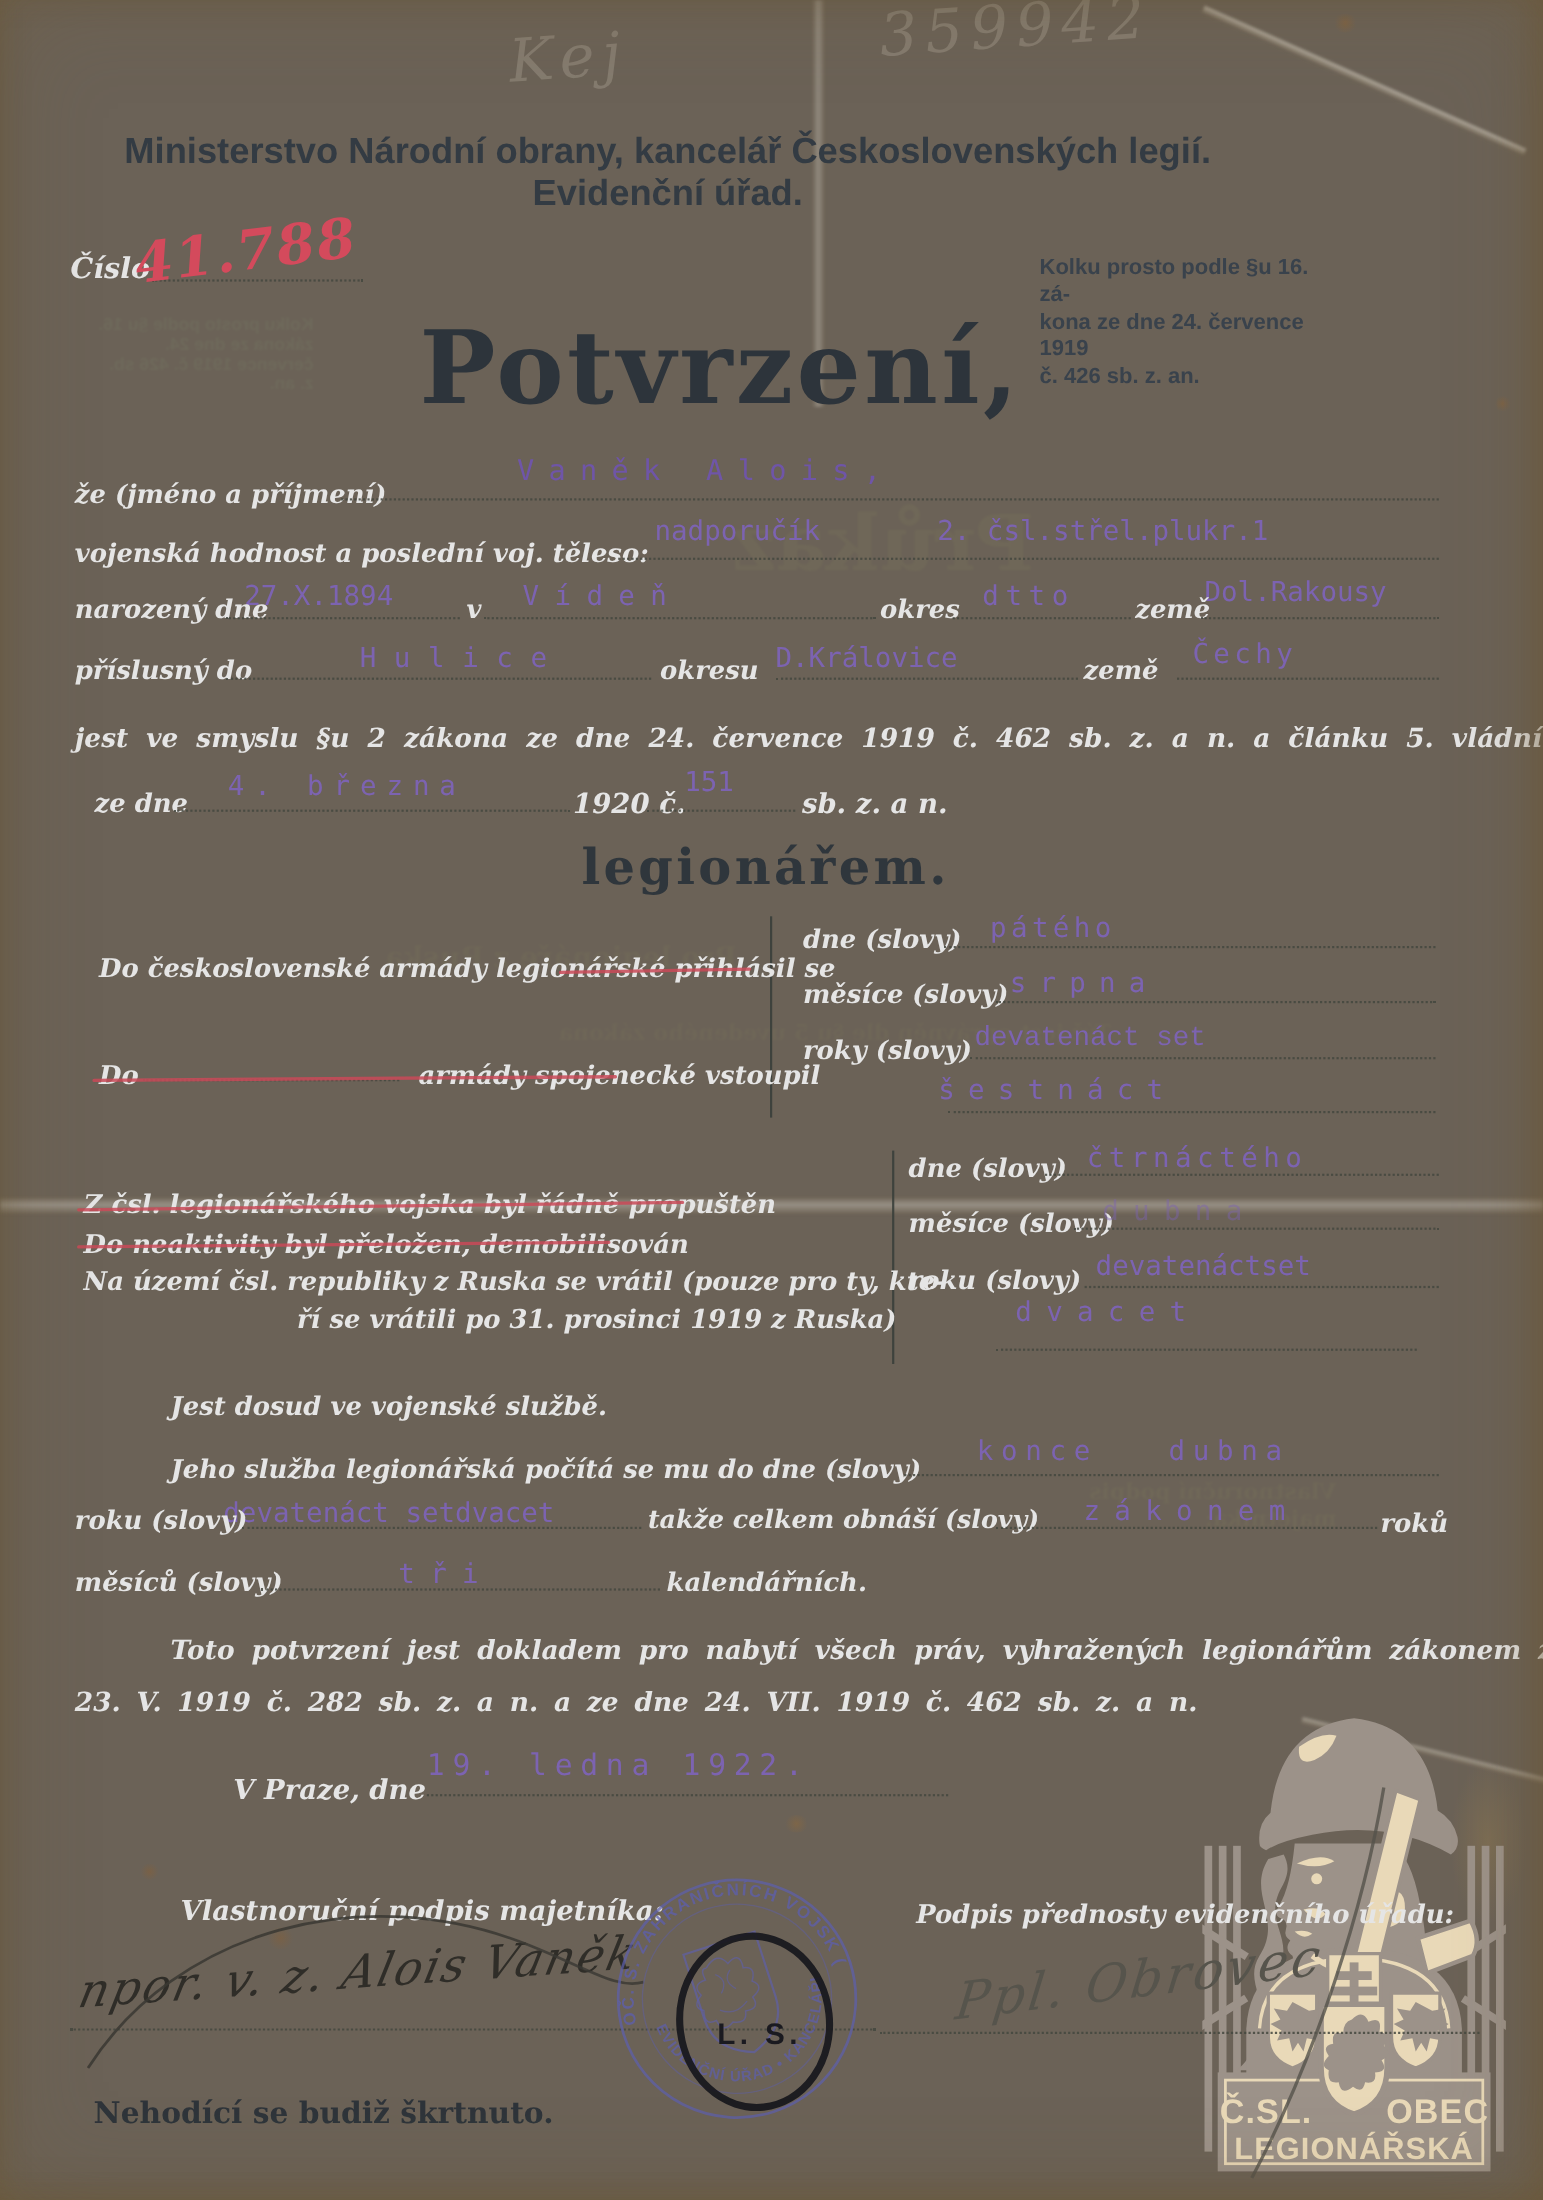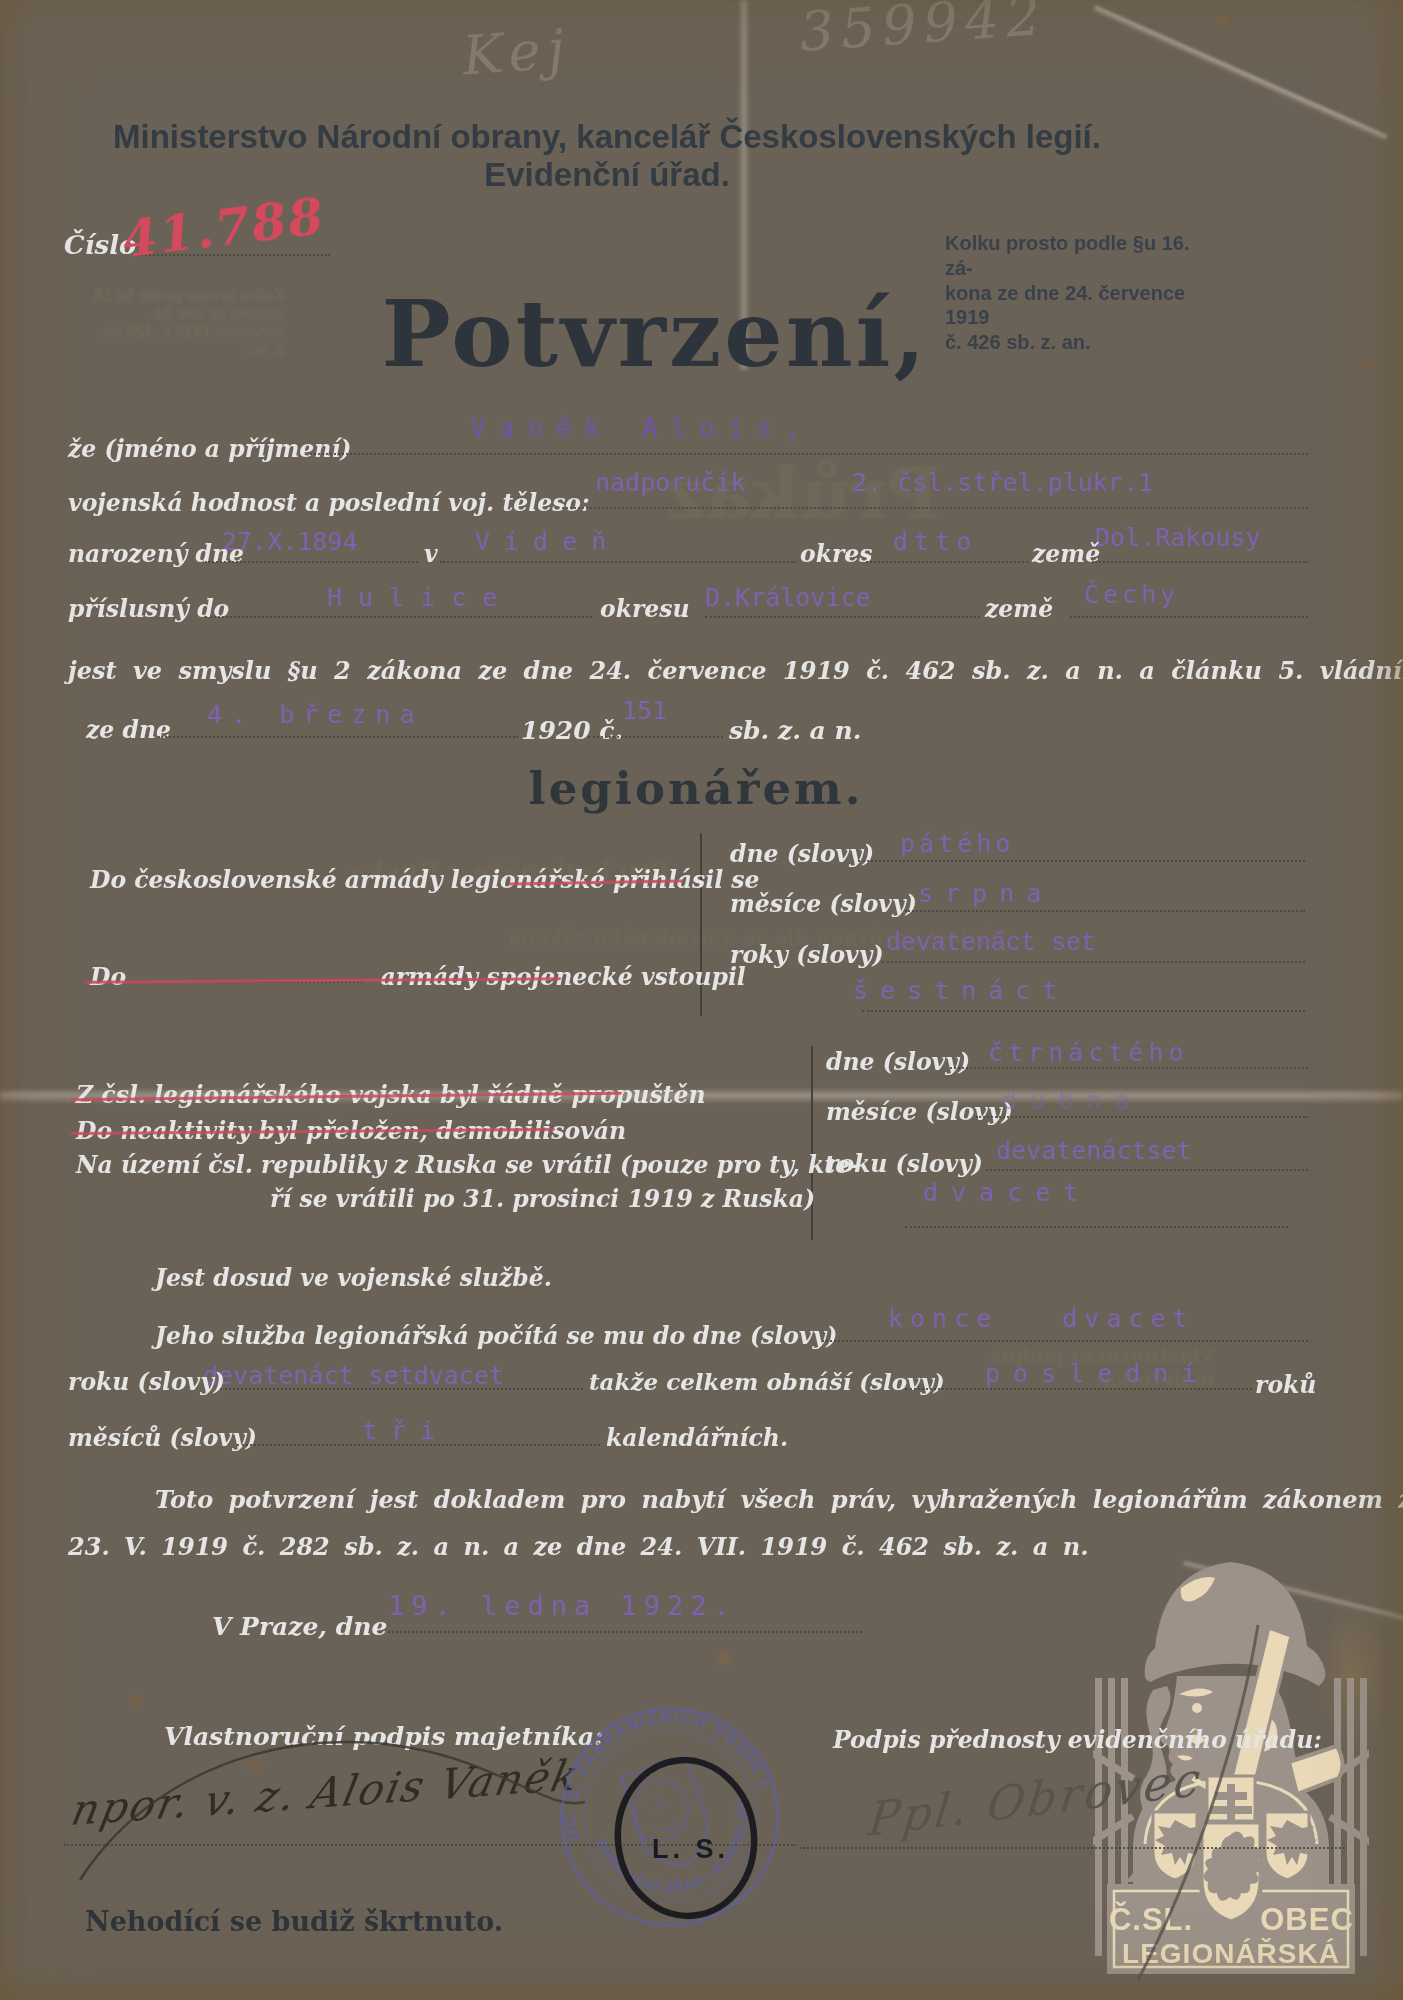--- a/index.html
+++ b/index.html
@@ -151,25 +151,25 @@
   <div class="redline" style="left:70px;top:1130px;width:485px;transform:rotate(-0.5deg);"></div>
   <div class="lbl" style="left:76px;top:1151px;">Na území čsl. republiky z Ruska se vrátil (pouze pro ty, kte-</div>
   <div class="lbl" style="left:826px;top:1150px;">roku (slovy)</div>
   <div class="typed" style="left:996px;top:1136px;">devatenáctset</div>
   <i class="dots" style="left:986px;top:1169px;width:322px;"></i>
   <div class="lbl" style="left:270px;top:1185px;">ří se vrátili po 31. prosinci 1919 z Ruska)</div>
   <div class="typed" style="left:923px;top:1178px;letter-spacing:13px;">dvacet</div>
   <i class="dots" style="left:905px;top:1226px;width:383px;"></i>
 
   <div class="lbl" style="left:155px;top:1264px;">Jest dosud ve vojenské službě.</div>
-  <div class="typed" style="left:888px;top:1304px;letter-spacing:7px;word-spacing:42px;">konce dvacet</div>
+  <div class="typed" style="left:888px;top:1304px;letter-spacing:7px;word-spacing:42px;">konce dubna</div>
   <div class="lbl" style="left:155px;top:1322px;">Jeho služba legionářská počítá se mu do dne (slovy)</div>
   <i class="dots" style="left:822px;top:1340px;width:486px;"></i>
   <div class="typed" style="left:203px;top:1361px;">devatenáct setdvacet</div>
-  <div class="typed" style="left:985px;top:1359px;letter-spacing:13px;">poslední</div>
+  <div class="typed" style="left:985px;top:1359px;letter-spacing:13px;">zákonem</div>
   <div class="lbl" style="left:68px;top:1368px;">roku (slovy)</div>
   <div class="lbl" style="left:589px;top:1368px;font-size:23px;">takže celkem obnáší (slovy)</div>
   <div class="lbl" style="left:1255px;top:1371px;">roků</div>
   <i class="dots" style="left:220px;top:1388px;width:363px;"></i>
   <i class="dots" style="left:905px;top:1388px;width:347px;"></i>
   <div class="typed" style="left:362px;top:1416px;letter-spacing:14px;">tři</div>
   <div class="lbl" style="left:68px;top:1424px;">měsíců (slovy)</div>
   <div class="lbl" style="left:606px;top:1424px;">kalendářních.</div>
   <i class="dots" style="left:237px;top:1444px;width:363px;"></i>
 

